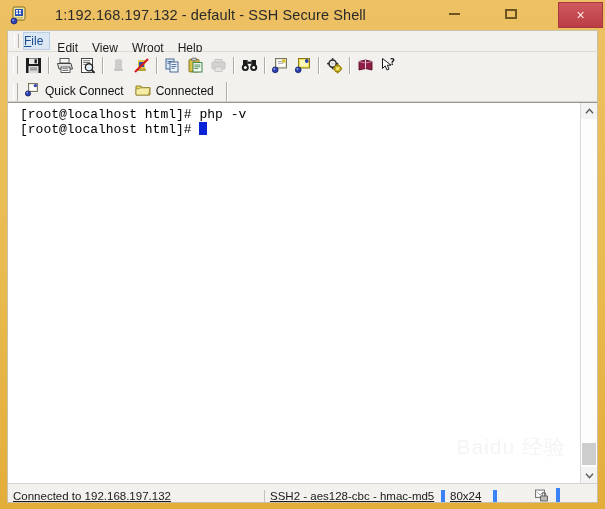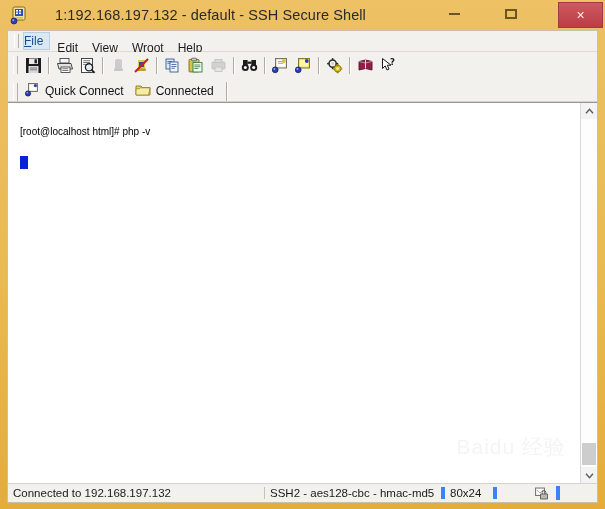--- a/index.html
+++ b/index.html
@@ -205,27 +205,26 @@
   }
   #terminal {
     flex: 1;
     background: #ffffff;
     padding: 4px 0 0 12px;
     box-sizing: border-box;
     overflow: hidden;
     position: relative;
   }
   .tline {
-    font-family: Liberation Sans, sans-serif;
-    font-size: 10px;
+    font-family: Liberation Mono, monospace;
+    font-size: 13px;
     line-height: 15px;
     color: #000000;
     white-space: pre;
     letter-spacing: 0px;
-    margin-top: 17px;
   }
   .cursor {
     display: inline-block;
     width: 8px; height: 13px;
     background: #0a22d8;
     vertical-align: -2px;
   }
   #watermark {
     position: absolute;
     right: 14px;
@@ -275,23 +274,24 @@
   
   #statusbar {
     height: 20px;
     flex: 0 0 20px;
     margin: 0 7px 0 7px;
     background: #f2f1ee;
     border: 1px solid #c9c0a8;
     border-top: 1px solid #d6d3cc;
     box-sizing: border-box;
     display: flex;
-    align-items: center;
+    align-items: flex-end;
     font-size: 11.5px;
     color: #1a1a1a;
+    text-decoration: underline;
   }
   .sb-cell {
     display: flex;
     align-items: center;
     padding: 0 5px;
     border-right: 4px solid #3b82f6;
     box-sizing: border-box;
     white-space: nowrap;
     overflow: hidden;
   }
@@ -562,21 +562,21 @@
         <span class="lbl">Connected</span>
       </div>
 
       <span id="qc-endbar"></span>
     </div>
 
     <div id="termwrap">
 
       <div id="terminal">
         <div class="tline">[root@localhost html]# php -v</div>
-        <div class="tline"><span class="cursor"></span></div>
+        <div class="tline"><span>[root@localhost html]# </span><span class="cursor"></span></div>
 
         <div id="watermark">Baidu 经验</div>
       </div>
 
       <div id="vscroll">
         <div class="sb-arrow">
           <svg width="9" height="7" viewBox="0 0 9 7">
               <path d="M1 5.2 L4.5 1.4 L8 5.2" fill="none" stroke="#5a5a5a" stroke-width="1.4"></path>
             </svg>
         </div>

